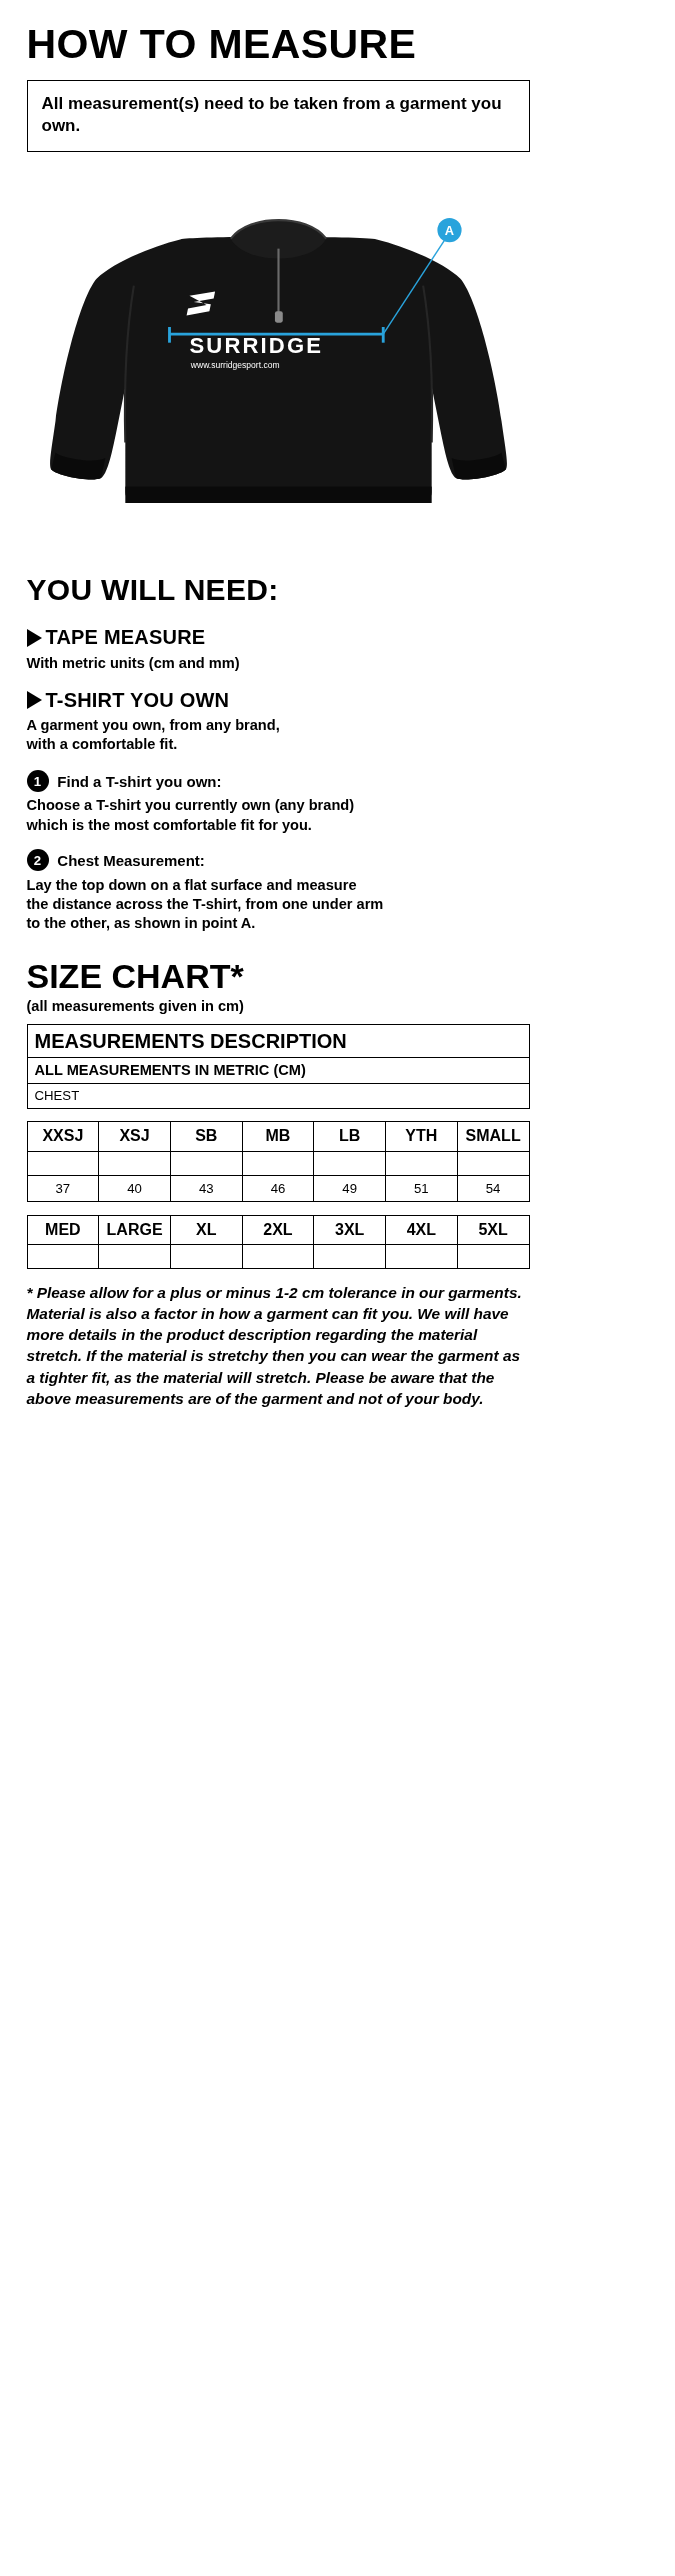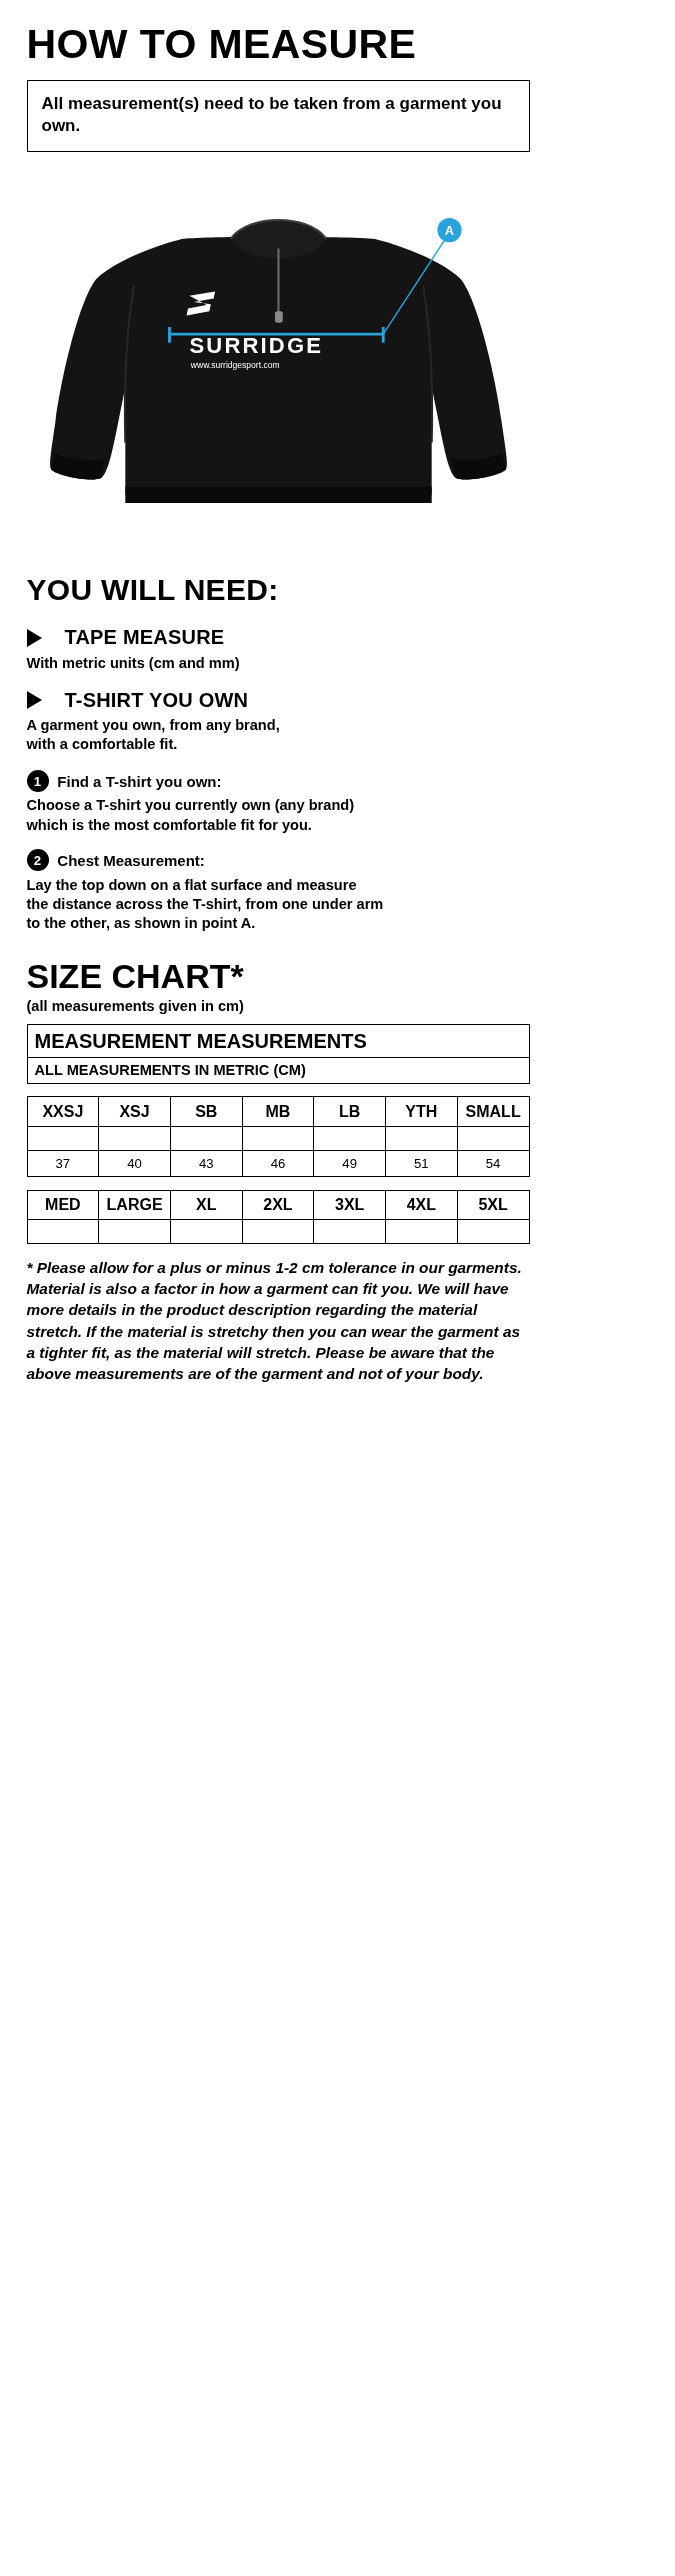--- a/index.html
+++ b/index.html
@@ -54,21 +54,21 @@
     font-weight: bold;
     letter-spacing: 0.3px;
     margin: 3.5px 0 19.4px 0;
   }
   .need-item {
     margin-bottom: 16px;
   }
   .need-head {
     display: flex;
     align-items: center;
-    gap: 23px;
+    gap: 4px;
     margin-bottom: 4.4px;
   }
   .tri {
     width: 0;
     height: 0;
     border-left: 15px solid #000;
     border-top: 9.7px solid transparent;
     border-bottom: 9.7px solid transparent;
     flex: 0 0 auto;
   }
@@ -265,24 +265,27 @@
 the distance across the T-shirt, from one under arm
 to the other, as shown in point A.</p>
   </div>
 
   <h2 class="chart-title">SIZE CHART*</h2>
   <p class="chart-sub">(all measurements given in cm)</p>
 
   <table class="desc">
     <tbody>
       <tr>
-        <td class="desc-head">MEASUREMENT MEASUREMENTS</td>
+        <td class="desc-head">MEASUREMENTS DESCRIPTION</td>
       </tr>
       <tr>
         <td class="desc-row">ALL MEASUREMENTS IN METRIC (CM)</td>
+      </tr>
+      <tr>
+        <td class="desc-plain">CHEST</td>
       </tr>
     </tbody>
   </table>
 
   <table class="sizes">
     <thead>
       <tr>
         <th>XXSJ</th>
         <th>XSJ</th>
         <th>SB</th>

